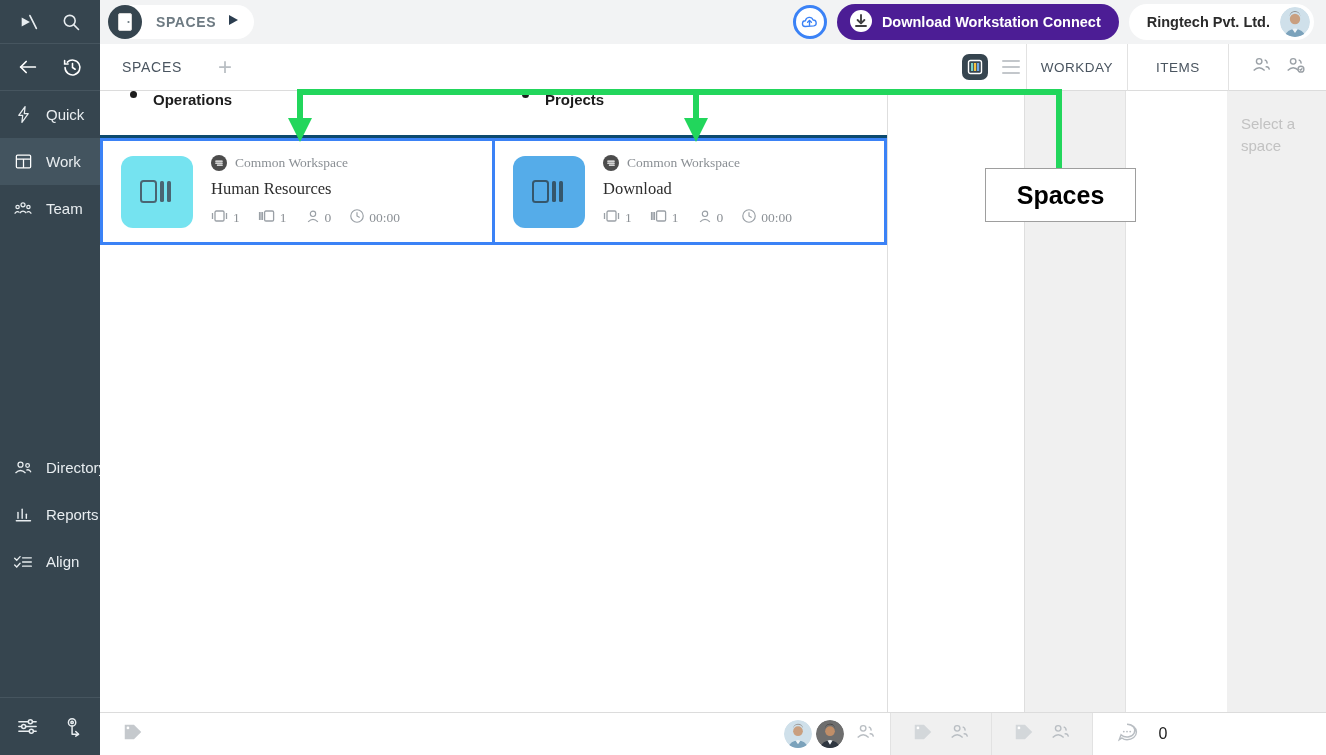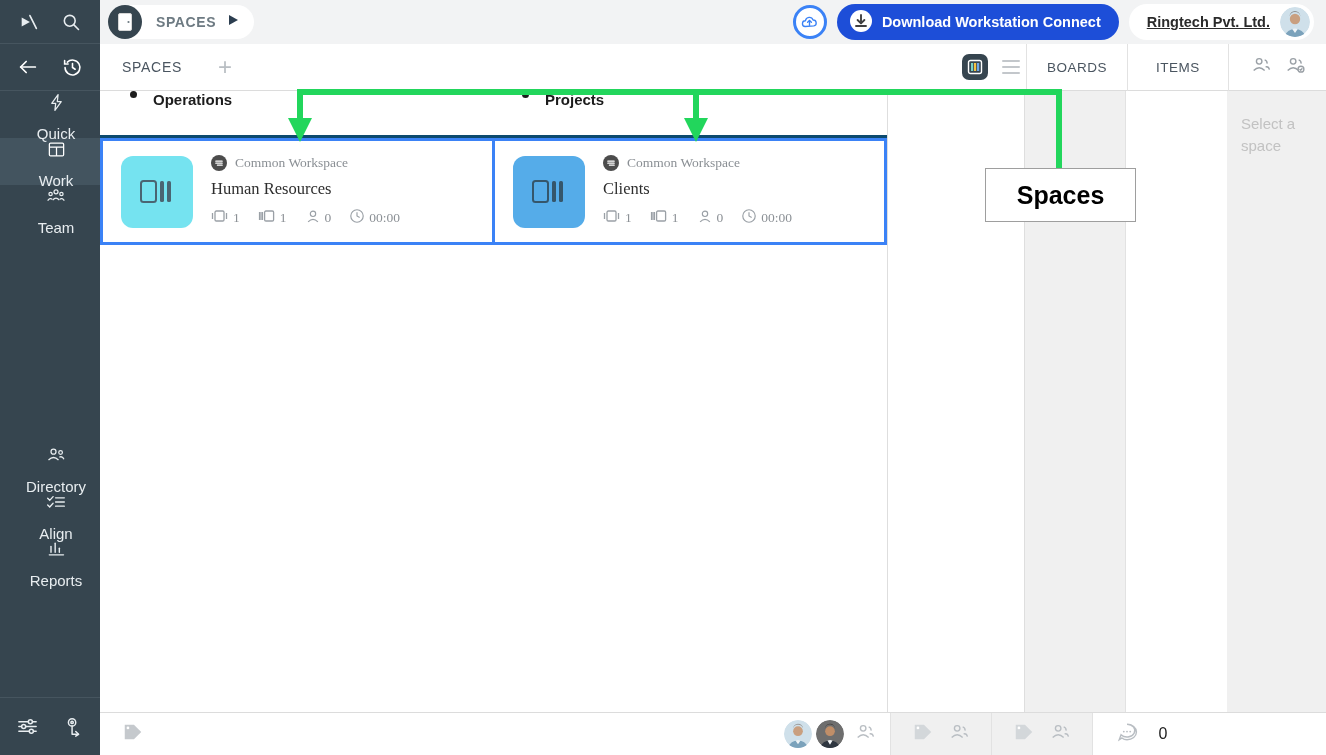--- a/index.html
+++ b/index.html
@@ -22,21 +22,21 @@
   }
   .rail-second {
     height: 47px; display: flex; align-items: center; justify-content: center;
     gap: 20px; border-bottom: 1px solid #46555f;
   }
   .rail-icon { width: 24px; height: 24px; display: flex; align-items: center; justify-content: center; cursor: pointer; }
   .rail-icon svg { display: block; }
 
   .nav-item {
     height: 47px; display: flex; align-items: center; gap: 12px;
-    padding-left: 12px; color: #e8edf0; font-size: 15px; cursor: pointer; flex-direction: column;
+    padding-left: 12px; color: #e8edf0; font-size: 15px; cursor: pointer;
   }
   .nav-item.active { background: #43545f; }
   .nav-item .ni-ico { width: 22px; height: 22px; display: flex; align-items: center; justify-content: center; flex: 0 0 22px; }
   .nav-gap-big { height: 212px; }
   .rail-bottom {
     position: absolute; bottom: 0; left: 0; width: 100px;
     border-top: 1px solid #46555f;
     height: 58px; display: flex; align-items: center; justify-content: center; gap: 22px;
   }
 
@@ -60,28 +60,28 @@
   .topbar-right {
     margin-left: auto; display: flex; align-items: center; gap: 0; padding-right: 12px;
   }
   .cloud-btn {
     width: 34px; height: 34px; border-radius: 50%;
     border: 3px solid #3b82f6; background: #ffffff;
     display: flex; align-items: center; justify-content: center;
     margin-right: 10px; cursor: pointer;
   }
   .dl-btn {
-    height: 36px; border-radius: 18px; background: #1d4ed8; color: #fff;
+    height: 36px; border-radius: 18px; background: #4c1d95; color: #fff;
     display: flex; align-items: center; gap: 9px; padding: 0 18px 0 12px;
     font-size: 14.5px; font-weight: 600; cursor: pointer; margin-right: 10px;
   }
   .org-pill {
     height: 36px; border-radius: 18px; background: #fff;
     display: flex; align-items: center; gap: 10px; padding: 0 4px 0 18px;
-    font-size: 14.5px; font-weight: 700; color: #2b2b2b; cursor: pointer; text-decoration: underline;
+    font-size: 14.5px; font-weight: 700; color: #2b2b2b; cursor: pointer;
   }
   .org-av { width: 30px; height: 30px; border-radius: 50%; overflow: hidden; flex: 0 0 30px; }
 
   
   .secondbar {
     position: absolute; left: 100px; top: 44px; width: 1226px; height: 47px;
     background: #fff; border-bottom: 1px solid #dcdcdc; display: flex; align-items: center;
   }
   .spaces-label { margin-left: 22px; font-size: 14px; letter-spacing: .7px; color: #4a5560; }
   .plus-btn { margin-left: 36px; font-size: 24px; color: #b9bec3; line-height: 1; cursor: pointer; font-weight: 300; }
@@ -242,41 +242,41 @@
             <path d="M3 18 q6-6 12 0"></path>
             <circle cx="17.5" cy="9" r="2.2"></circle>
             <path d="M16 14.5 q4-1.5 5.5 2.5"></path>
         </svg>
       </span>
       <span>Directory</span>
     </div>
 
     <div class="nav-item">
       <span class="ni-ico">
+        <svg width="20" height="20" viewBox="0 0 24 24" fill="none" stroke="#e8edf0" stroke-width="1.7" stroke-linecap="round">
+          <path d="M4 19 H21"></path>
+            <path d="M6 16 V9"></path>
+            <path d="M11 16 V5"></path>
+            <path d="M16 16 V11"></path>
+        </svg>
+      </span>
+      <span>Reports</span>
+    </div>
+
+    <div class="nav-item">
+      <span class="ni-ico">
         <svg width="20" height="20" viewBox="0 0 24 24" fill="none" stroke="#e8edf0" stroke-width="1.6" stroke-linecap="round">
           <path d="M2 7.5 L4.5 10 L8.5 5.5"></path>
             <path d="M2 15.5 L4.5 18 L8.5 13.5"></path>
           <path d="M11.5 7 H22"></path>
             <path d="M11.5 12 H22"></path>
             <path d="M11.5 17 H22"></path>
         </svg>
       </span>
       <span>Align</span>
-    </div>
-
-    <div class="nav-item">
-      <span class="ni-ico">
-        <svg width="20" height="20" viewBox="0 0 24 24" fill="none" stroke="#e8edf0" stroke-width="1.7" stroke-linecap="round">
-          <path d="M4 19 H21"></path>
-            <path d="M6 16 V9"></path>
-            <path d="M11 16 V5"></path>
-            <path d="M16 16 V11"></path>
-        </svg>
-      </span>
-      <span>Reports</span>
     </div>
 
     <div class="rail-bottom">
       <span class="rail-icon">
         <svg width="23" height="23" viewBox="0 0 24 24" fill="none" stroke="#e8edf0" stroke-width="1.6" stroke-linecap="round">
           <path d="M3 7 H21"></path>
             <path d="M3 12 H21"></path>
             <path d="M3 17 H21"></path>
           <circle cx="15" cy="7" r="2.1" fill="#36454f"></circle>
             <circle cx="8" cy="12" r="2.1" fill="#36454f"></circle>
@@ -357,21 +357,21 @@
           <rect x="10" y="4" width="2.2" height="8" fill="#6fa8e8"></rect>
         </svg>
       </span>
       <span class="hamburger">
           <i></i>
           <i></i>
           <i></i>
         </span>
     </div>
 
-    <div class="hdr-cell">BOARDS</div>
+    <div class="hdr-cell">WORKDAY</div>
     <div class="hdr-cell">ITEMS</div>
     <div class="hdr-people">
       <span>
         <svg width="22" height="22" viewBox="0 0 24 24" fill="none" stroke="#9aa0a6" stroke-width="1.5">
           <circle cx="10" cy="8" r="3"></circle>
             <path d="M4 18 q6-6 12 0"></path>
             <path d="M16 6.5 q3 1 2.6 4"></path>
             <path d="M17 14 q3.4-.6 4.2 3"></path>
         </svg>
       </span>
@@ -475,21 +475,21 @@
           <div class="card-ws">
             <span class="ws-badge">
               <svg width="10" height="10" viewBox="0 0 10 10" stroke="#ffffff" stroke-width="1.2" stroke-linecap="round">
                 <path d="M1.8 3.2 H8.2"></path>
                   <path d="M1.8 5.2 H8.2"></path>
                   <path d="M3.4 7.2 H8.2"></path>
               </svg>
             </span>
             <span>Common Workspace</span>
           </div>
-          <div class="card-title">Clients</div>
+          <div class="card-title">Download</div>
           <div class="card-stats">
             <span class="stat">
               <span>
                 <svg width="18" height="14" viewBox="0 0 18 14" fill="none" stroke="#9aa0a6" stroke-width="1.3">
                   <path d="M1.5 4 V10"></path>
                     <rect x="4" y="2" width="9" height="10" rx="1.3"></rect>
                     <path d="M15.5 4 V10"></path>
                 </svg>
               </span>
               <span>1</span>

